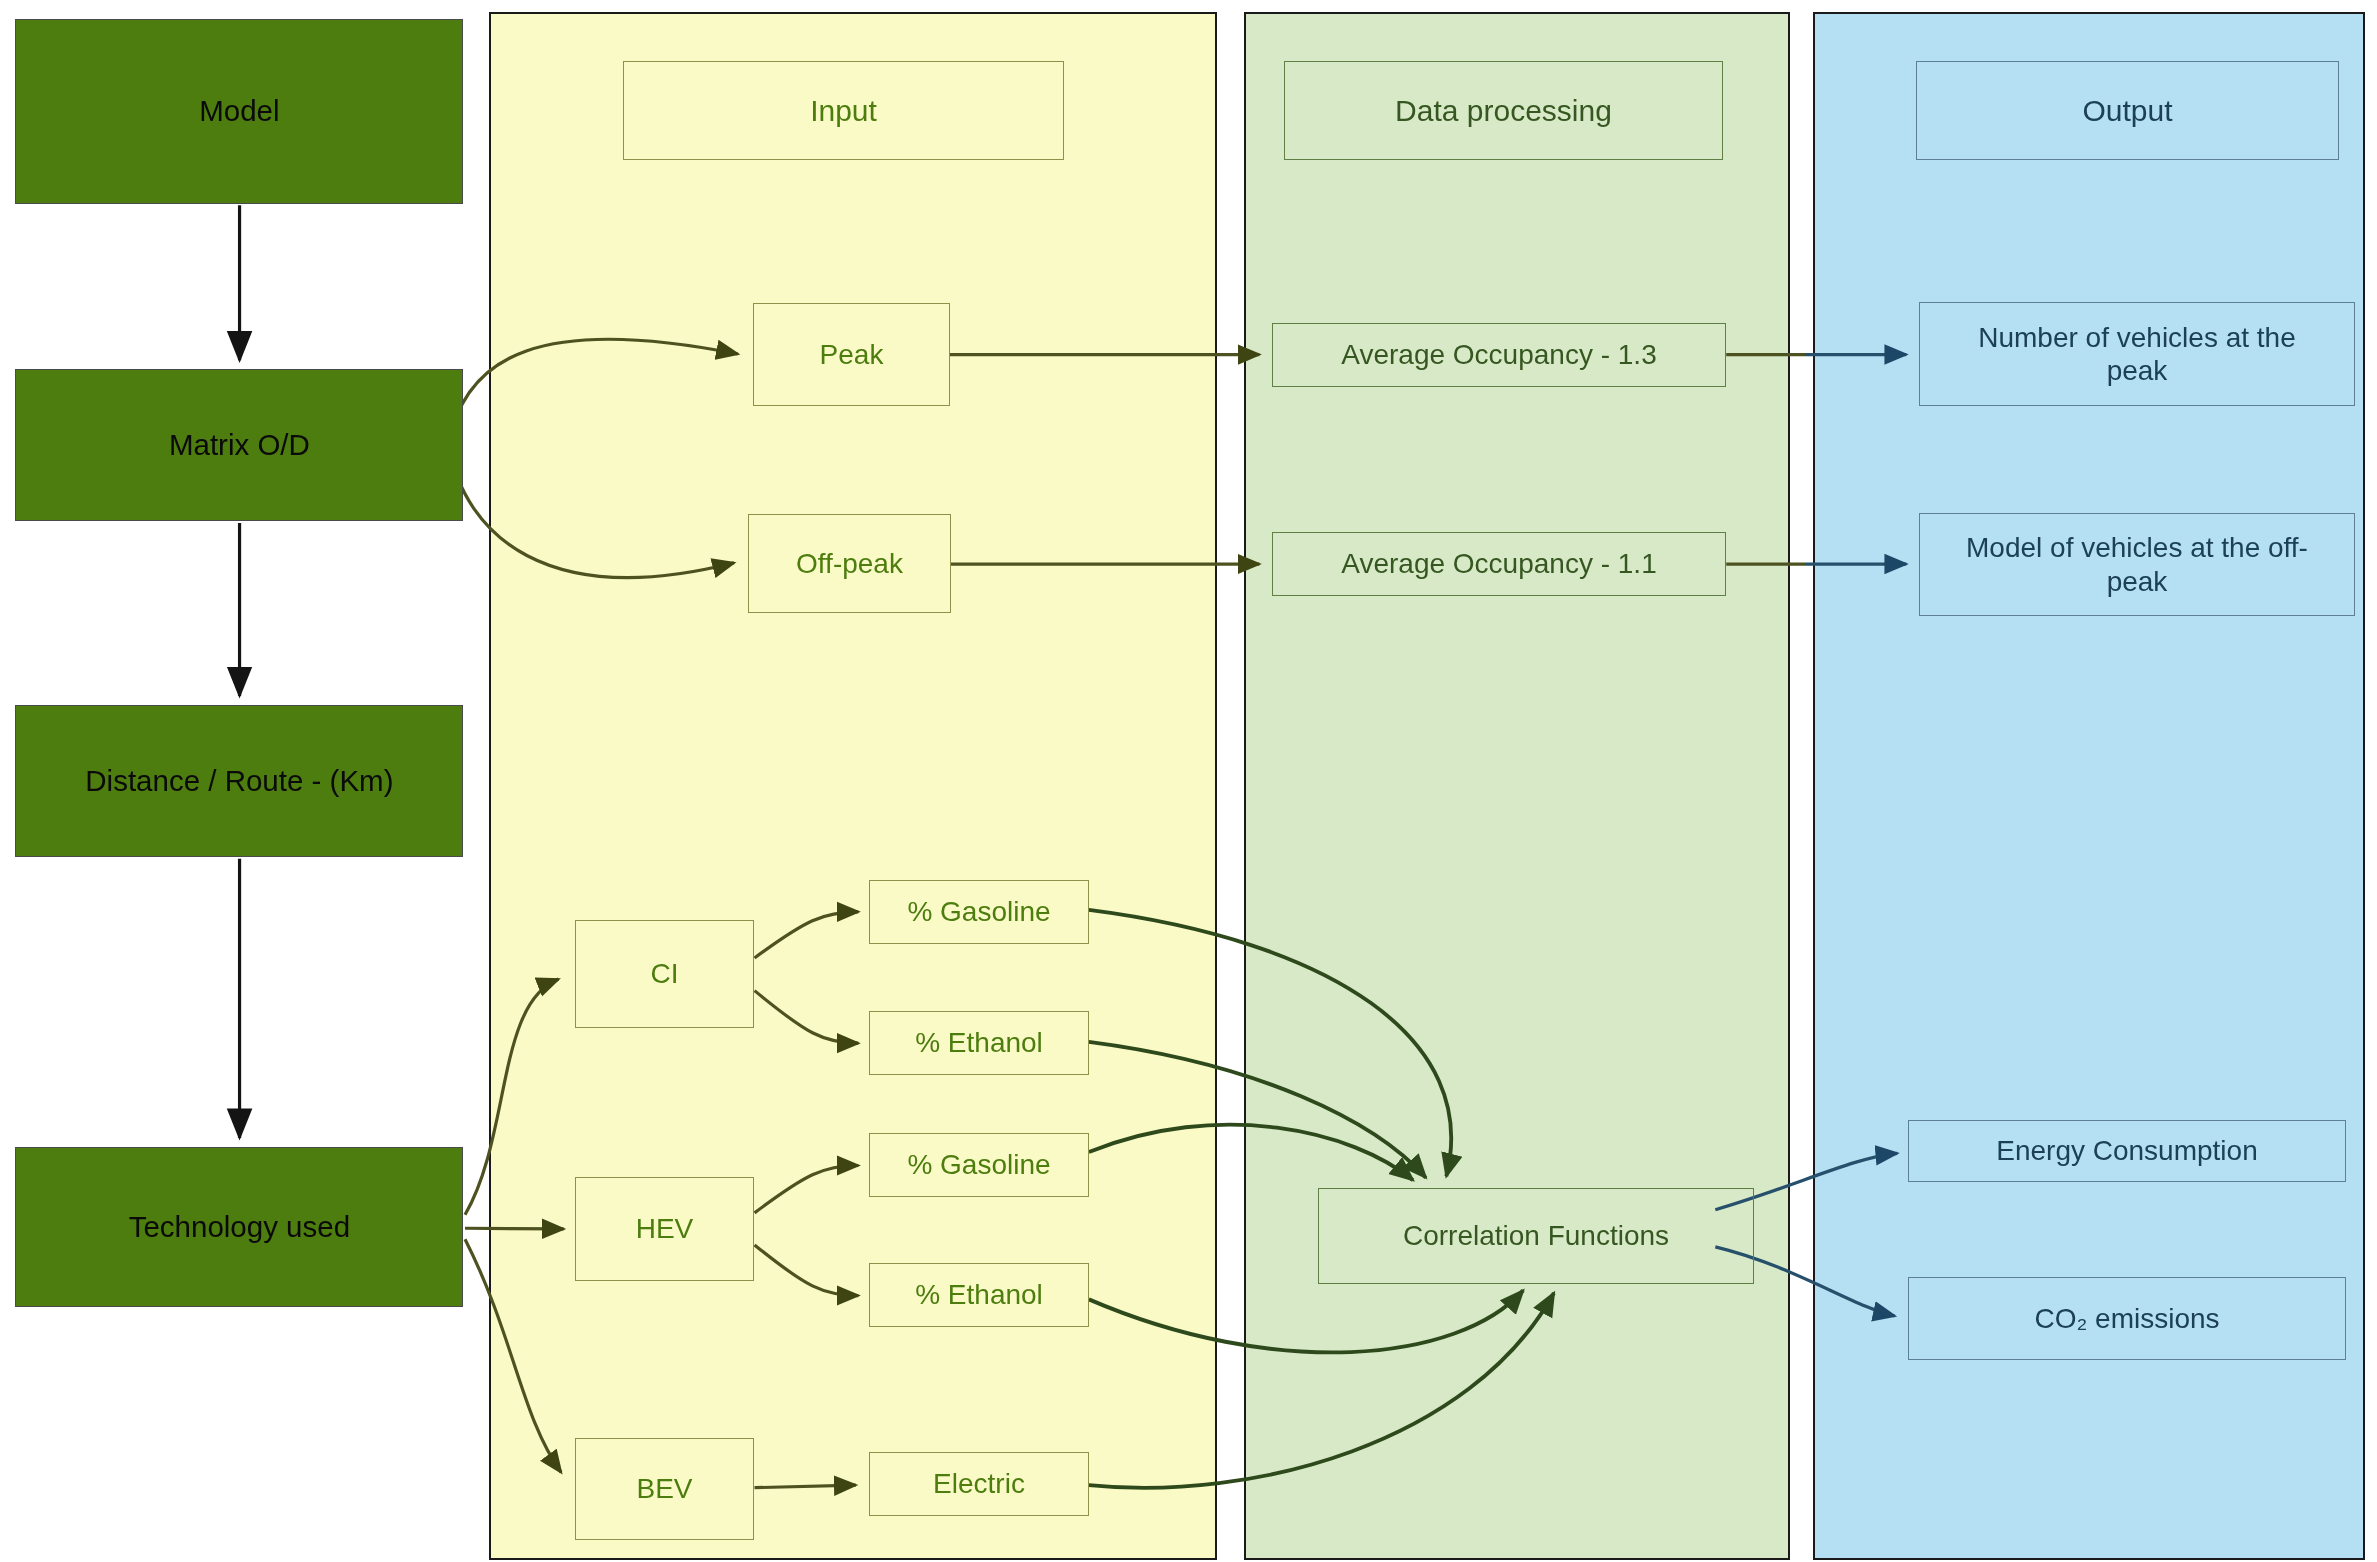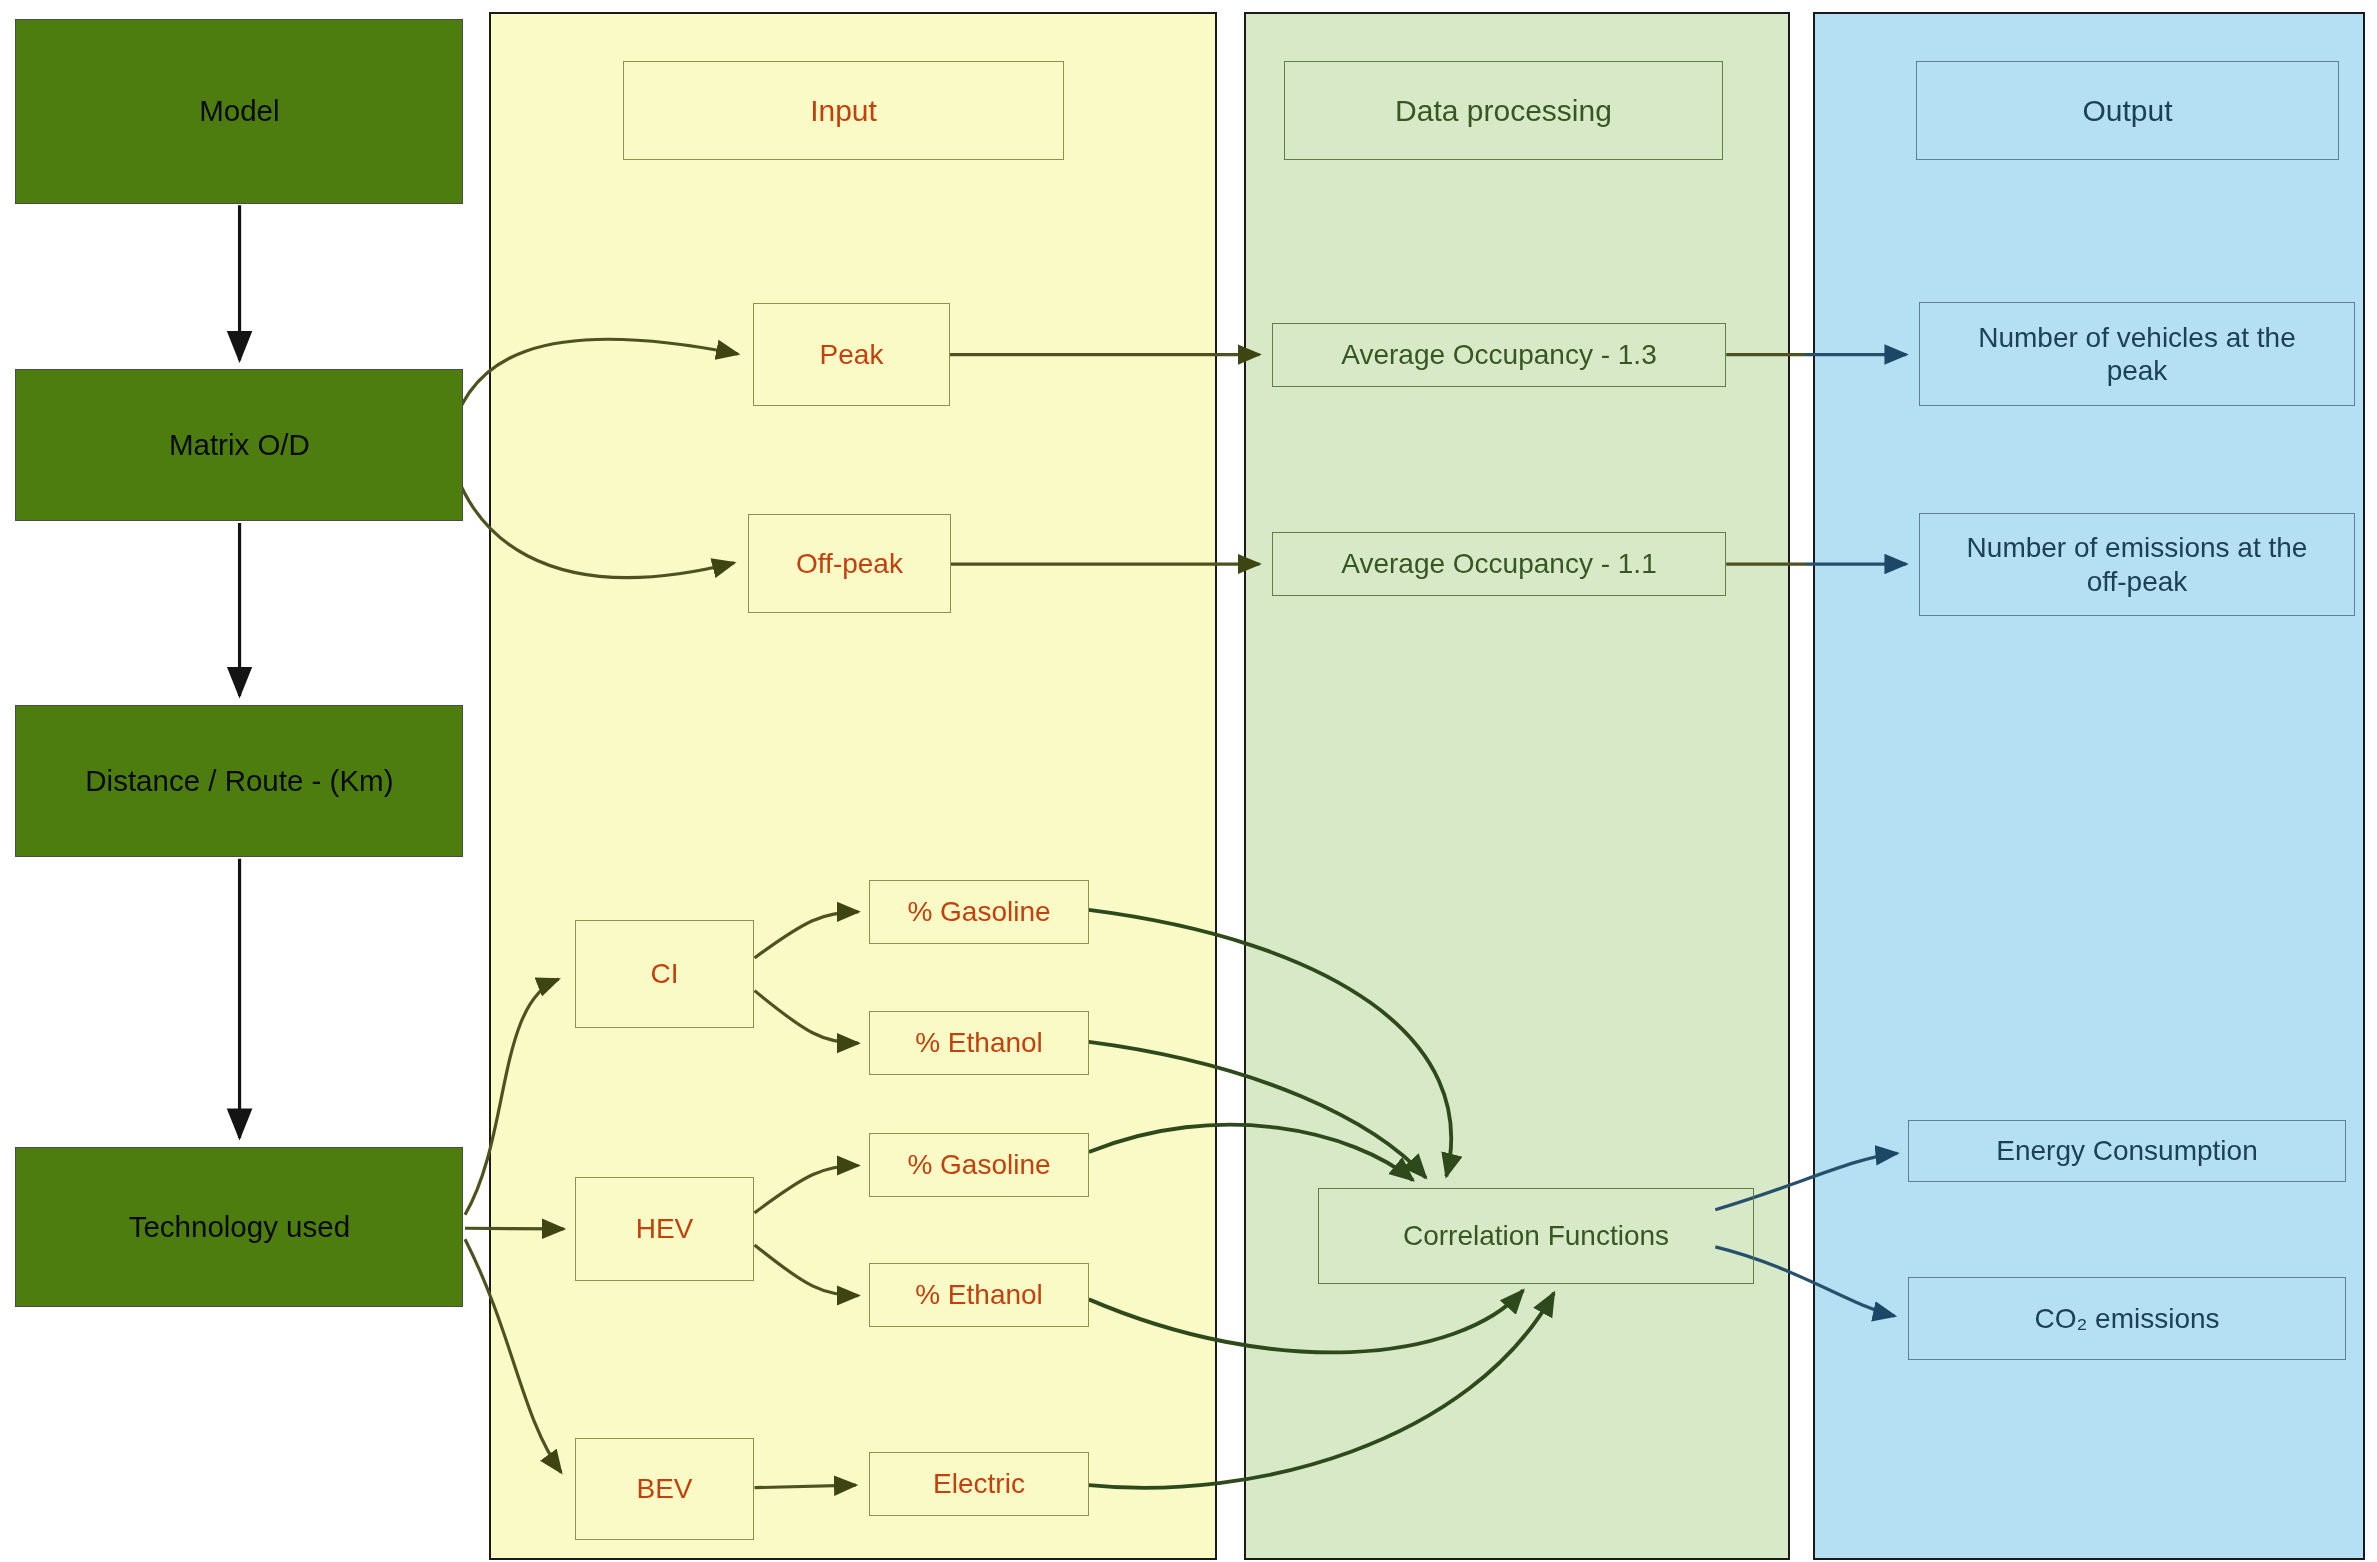--- a/index.html
+++ b/index.html
@@ -14,21 +14,21 @@
   .panel-yellow{left:489px;top:12px;width:728px;height:1548px;background:#FAFAC6;}
   .panel-green{left:1244px;top:12px;width:546px;height:1548px;background:#D7E9C6;}
   .panel-blue{left:1813px;top:12px;width:552px;height:1548px;background:#B5DFF2;}
 
   .box{
     position:absolute;box-sizing:border-box;
     display:flex;align-items:center;justify-content:center;
     text-align:center;line-height:1.18;
   }
   .wbox{background:#4d7c0f;border:1.9px solid #4a4a4a;color:#0a0a0a;font-size:29.5px;}
-  .ybox{border:1.9px solid #8E9149;color:#c2410c;font-size:28px;background:transparent;align-items:center;}
+  .ybox{border:1.9px solid #8E9149;color:#4d7c0f;font-size:28px;background:transparent;align-items:center;}
   .gbox{border:1.9px solid #5F7F45;color:#375722;font-size:28px;background:transparent;}
   .bbox{border:1.9px solid #5D8096;color:#1C4156;font-size:28px;background:transparent;}
   .hdr{font-size:30px;}
 
   svg.wires{position:absolute;left:0;top:0;pointer-events:none;}
   .wire-black{stroke:#141414;stroke-width:5;fill:none;}
   .wire-olive{stroke:#4D5220;stroke-width:5;fill:none;}
   .wire-green{stroke:#2E4A1C;stroke-width:6;fill:none;}
   .wire-navy{stroke:#26506B;stroke-width:5;fill:none;}
 </style>
@@ -151,21 +151,21 @@
     <span>Correlation Functions</span>
   </div>
 
   <div class="box bbox hdr" style="left:1916px;top:61px;width:423px;height:99px;">
     <span>Output</span>
   </div>
   <div class="box bbox" style="left:1919px;top:302px;width:436px;height:104px;padding:0 28px;">
     <span>Number of vehicles at the peak</span>
   </div>
   <div class="box bbox" style="left:1919px;top:513px;width:436px;height:103px;padding:0 26px;">
-    <span>Number of emissions at the off-peak</span>
+    <span>Model of vehicles at the off-peak</span>
   </div>
   <div class="box bbox" style="left:1908px;top:1120px;width:438px;height:62px;justify-content:center;">
     <span>Energy Consumption</span>
   </div>
   <div class="box bbox" style="left:1908px;top:1277px;width:438px;height:83px;">
     <span>CO₂ emissions</span>
   </div>
 
 </div>
 

